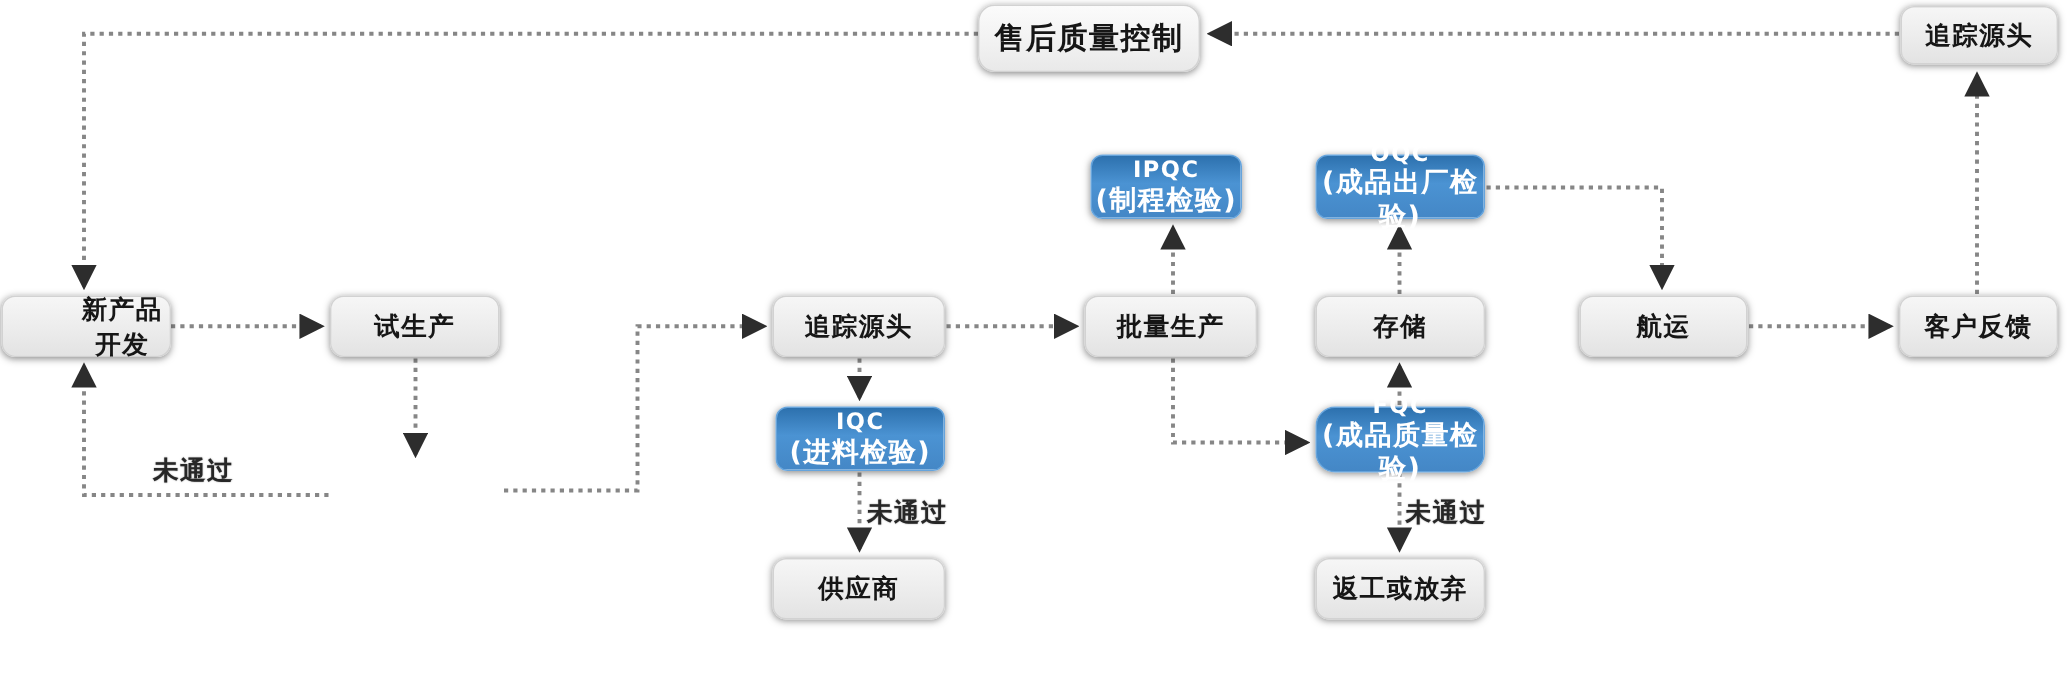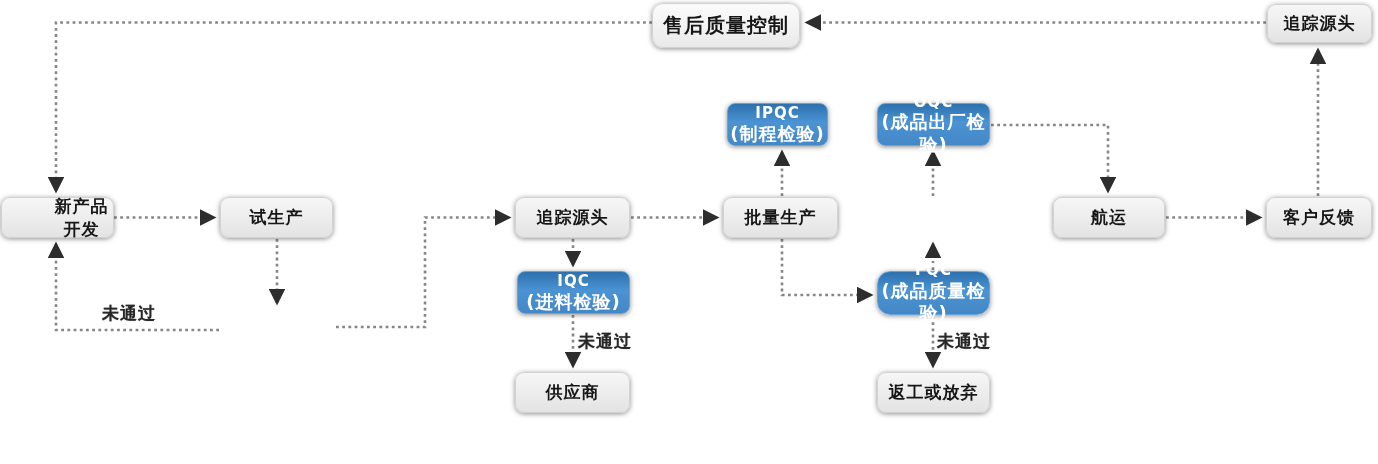--- a/index.html
+++ b/index.html
@@ -91,20 +91,23 @@
   </div>
   <div class="node gray" style="left:220px;top:197px;width:113px;height:41px;">
     <span>试生产</span>
   </div>
   <div class="node gray" style="left:515px;top:197px;width:115px;height:41px;">
     <span>追踪源头</span>
   </div>
   <div class="node gray" style="left:723px;top:197px;width:115px;height:41px;">
     <span>批量生产</span>
   </div>
+  <div class="node gray" style="left:877px;top:197px;width:113px;height:41px;">
+    <span>存储</span>
+  </div>
   <div class="node gray" style="left:1053px;top:197px;width:112px;height:41px;">
     <span>航运</span>
   </div>
   <div class="node gray" style="left:1266px;top:197px;width:106px;height:41px;">
     <span>客户反馈</span>
   </div>
 
   <div class="node blue" style="left:517px;top:271px;width:113px;height:43px;">
     <span>IQC</span>
     <span class="sub">(进料检验)</span>

